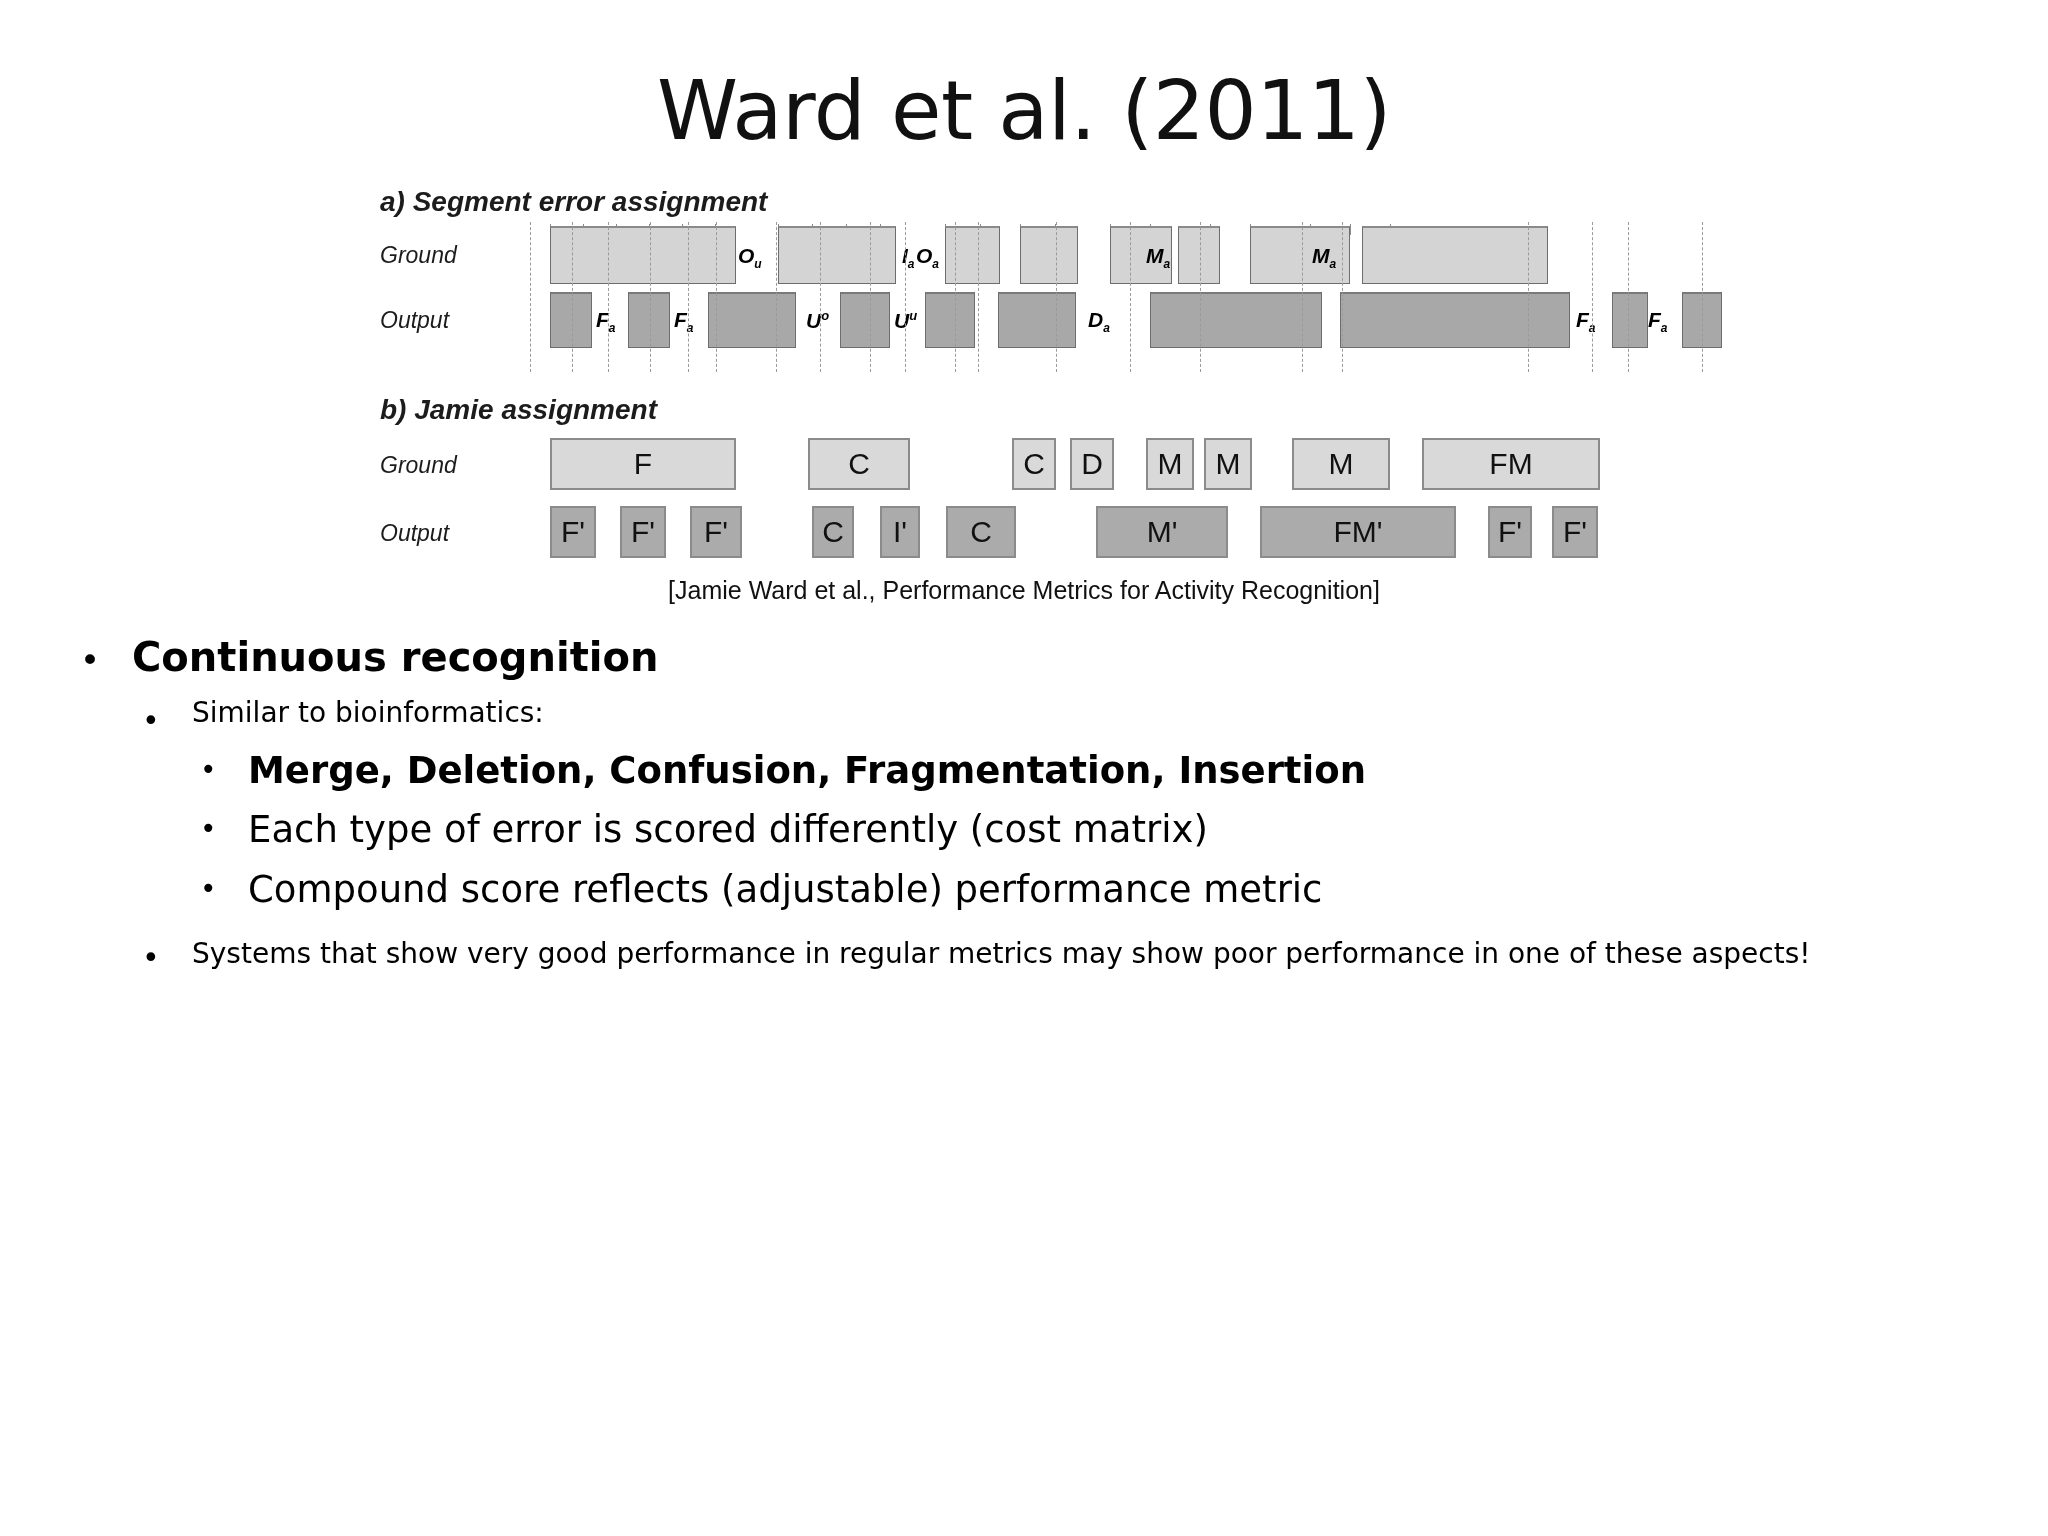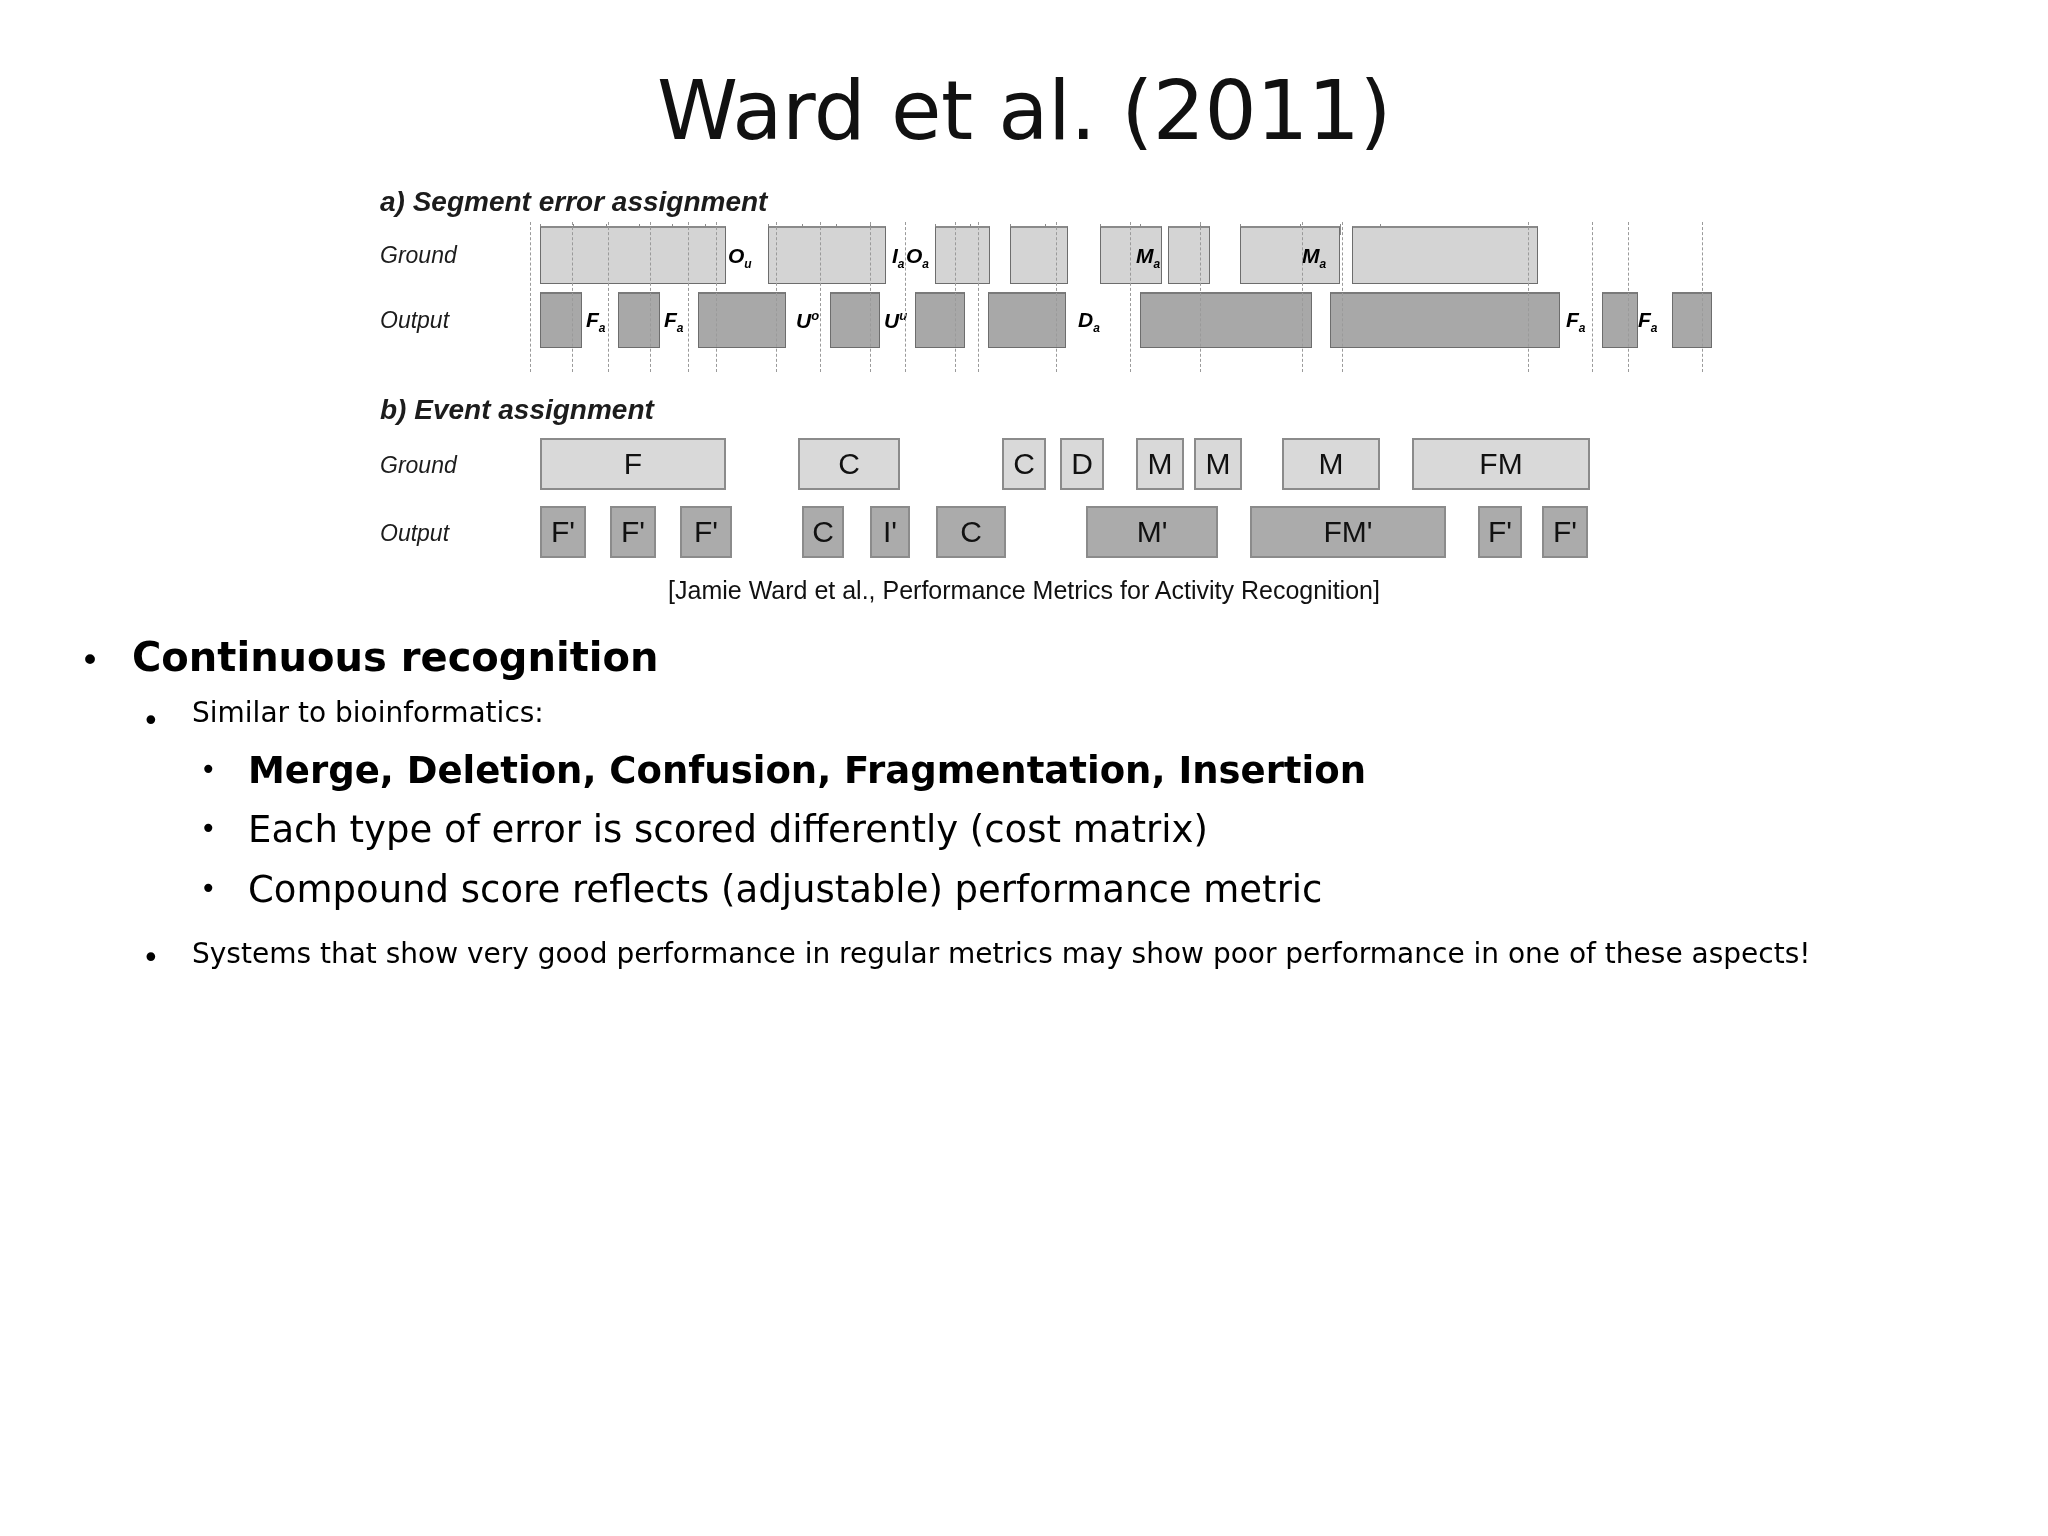--- a/index.html
+++ b/index.html
@@ -54,21 +54,21 @@
     align-items: center;
     position: relative;
   }
   .row-label {
     width: 150px;
     flex: 0 0 150px;
     font-style: italic;
     font-size: 23px;
     color: #1c1c1c;
     font-family: "Liberation Sans", sans-serif;
-    padding-right: 10px;
+    padding-right: 20px;
   }
   .track {
     position: relative;
     height: 56px;
     flex: 1 1 auto;
   }
 
   
   .seg {
     position: absolute;
@@ -290,21 +290,21 @@
       <div class="guide" style="left:670px;  top:0;   height:150px;"></div>
       <div class="guide" style="left:772px;  top:0;   height:150px;"></div>
       <div class="guide" style="left:812px;  top:0;   height:150px;"></div>
       <div class="guide" style="left:998px;  top:0;   height:150px;"></div>
       <div class="guide" style="left:1062px; top:0;   height:150px;"></div>
       <div class="guide" style="left:1098px; top:0;   height:150px;"></div>
       <div class="guide" style="left:1172px; top:0;   height:150px;"></div>
     </div>
   </div>
 
-  <div class="fig-caption-label" style="display:block; margin-top:46px;">b) Event assignment</div>
+  <div class="fig-caption-label" style="display:block; margin-top:46px;">b) Jamie assignment</div>
 
   <div class="panel" style="margin-top:12px;">
 
     <div class="row">
       <div class="row-label">Ground</div>
       <div class="track" style="height:54px;">
         <div class="evt ground" style="left:0px;   width:186px;">F</div>
         <div class="evt ground" style="left:258px; width:102px;">C</div>
         <div class="evt ground" style="left:462px; width:44px;">C</div>
         <div class="evt ground" style="left:520px; width:44px;">D</div>

